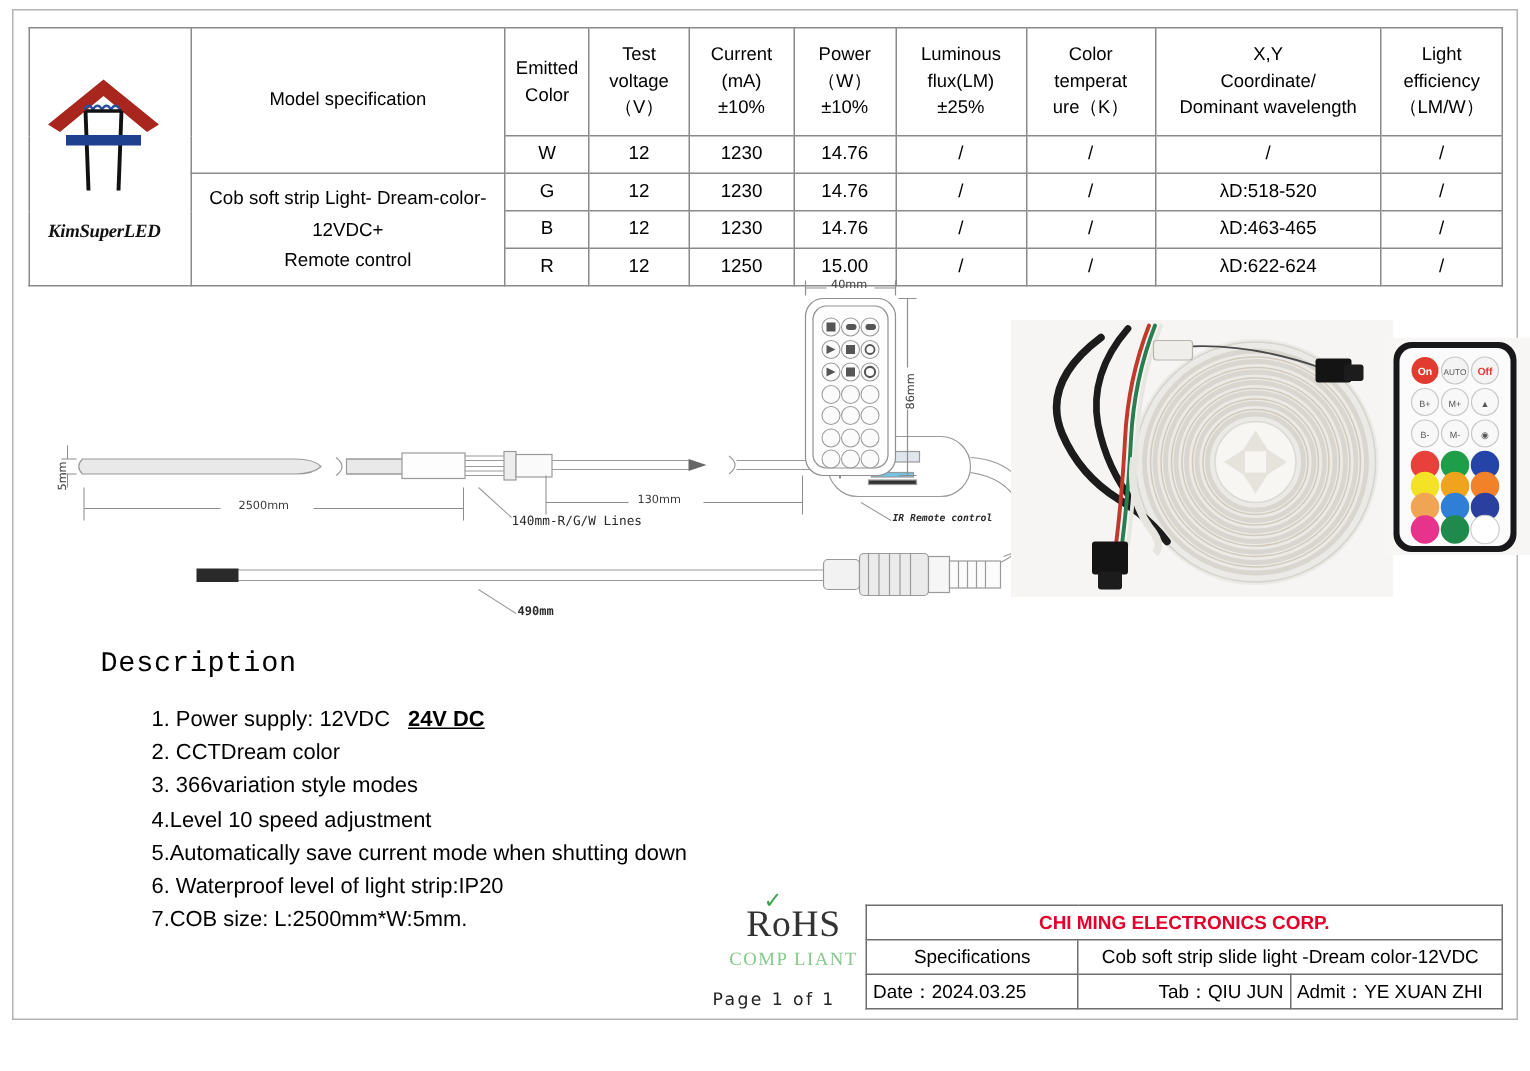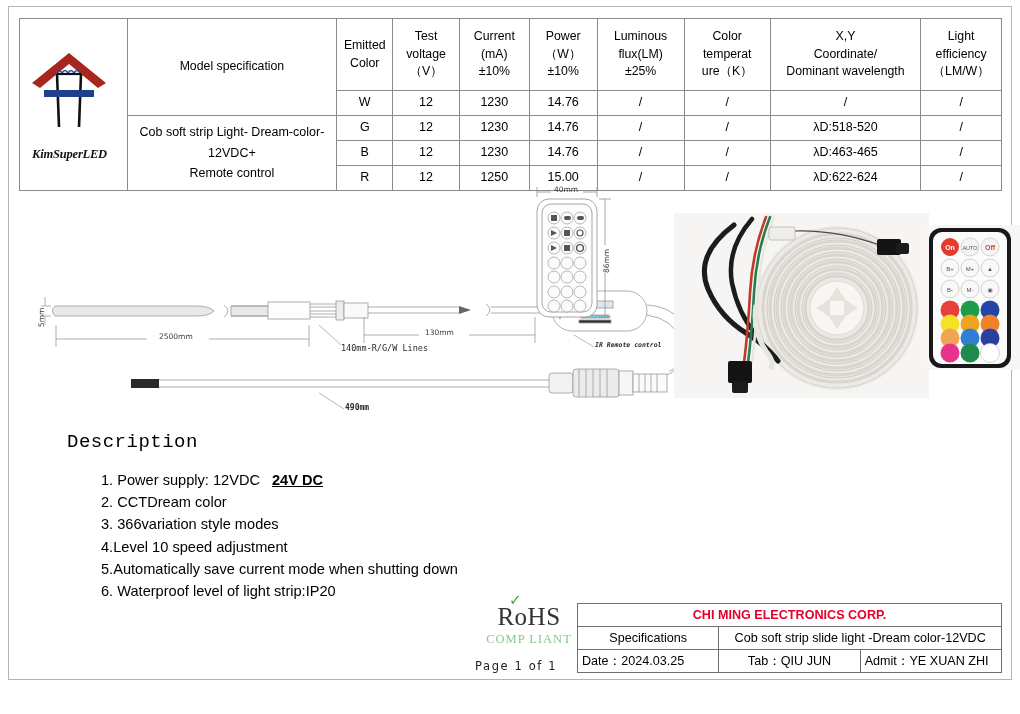--- a/index.html
+++ b/index.html
@@ -199,21 +199,21 @@
   }
   td.company {
     text-align: center;
     color: #e4002b;
     font-weight: bold;
     font-size: 12.8px;
   }
   td.f-label { text-align: center; width: 142px; }
   td.f-val { text-align: center; }
   td.f-date { text-align: left; width: 142px; padding-left: 8px; }
-  td.f-tab { text-align: center; padding-left: 8px; }
+  td.f-tab { text-align: right; padding-left: 8px; }
   td.f-admit { text-align: left; padding-left: 8px; width: 140px; }
 </style>
 </head>
 <body>
 
 <div id="page">
 
   <div id="spec-table-wrap">
     <table class="spec">
       <tbody>
@@ -547,20 +547,21 @@
     <div id="desc-title">Description</div>
     <ol class="desclist">
       <li>
         <span>1.  Power supply: 12VDC</span><span class="note24">24V DC</span>
       </li>
       <li>2. CCTDream color</li>
       <li>3. 366variation style modes</li>
       <li>4.Level 10 speed adjustment</li>
       <li>5.Automatically save current mode when shutting down</li>
       <li>6. Waterproof level of light strip:IP20</li>
+      <li>7.COB size: L:2500mm*W:5mm.</li>
     </ol>
   </div>
 
   <div id="rohs">
     <div id="rohs-main">
       <span id="rohs-check">✓</span>
       <span>RoHS</span>
     </div>
     <div id="rohs-sub">COMP LIANT</div>
   </div>

